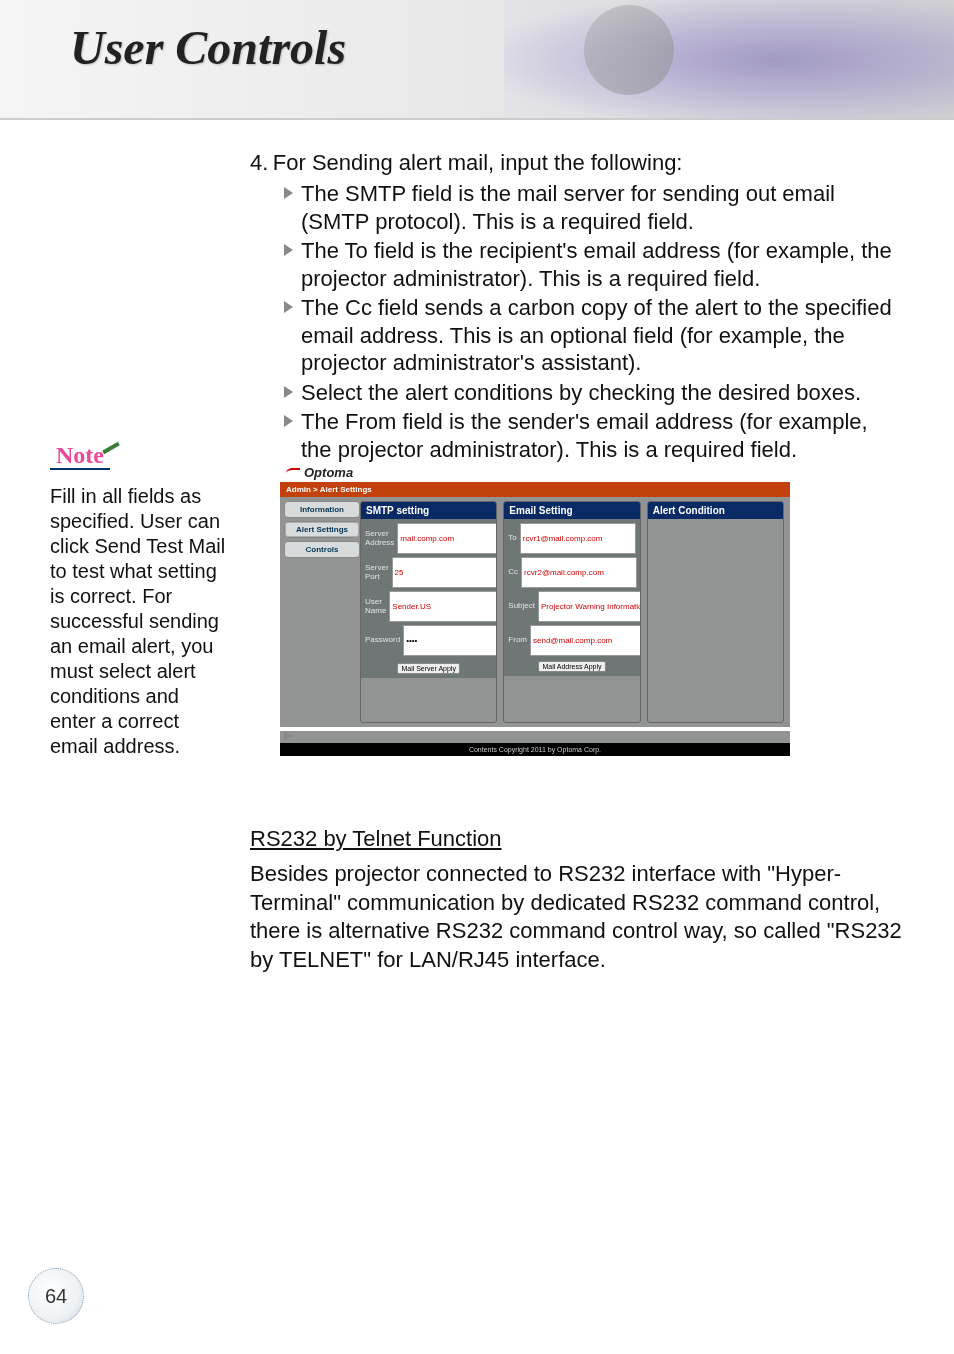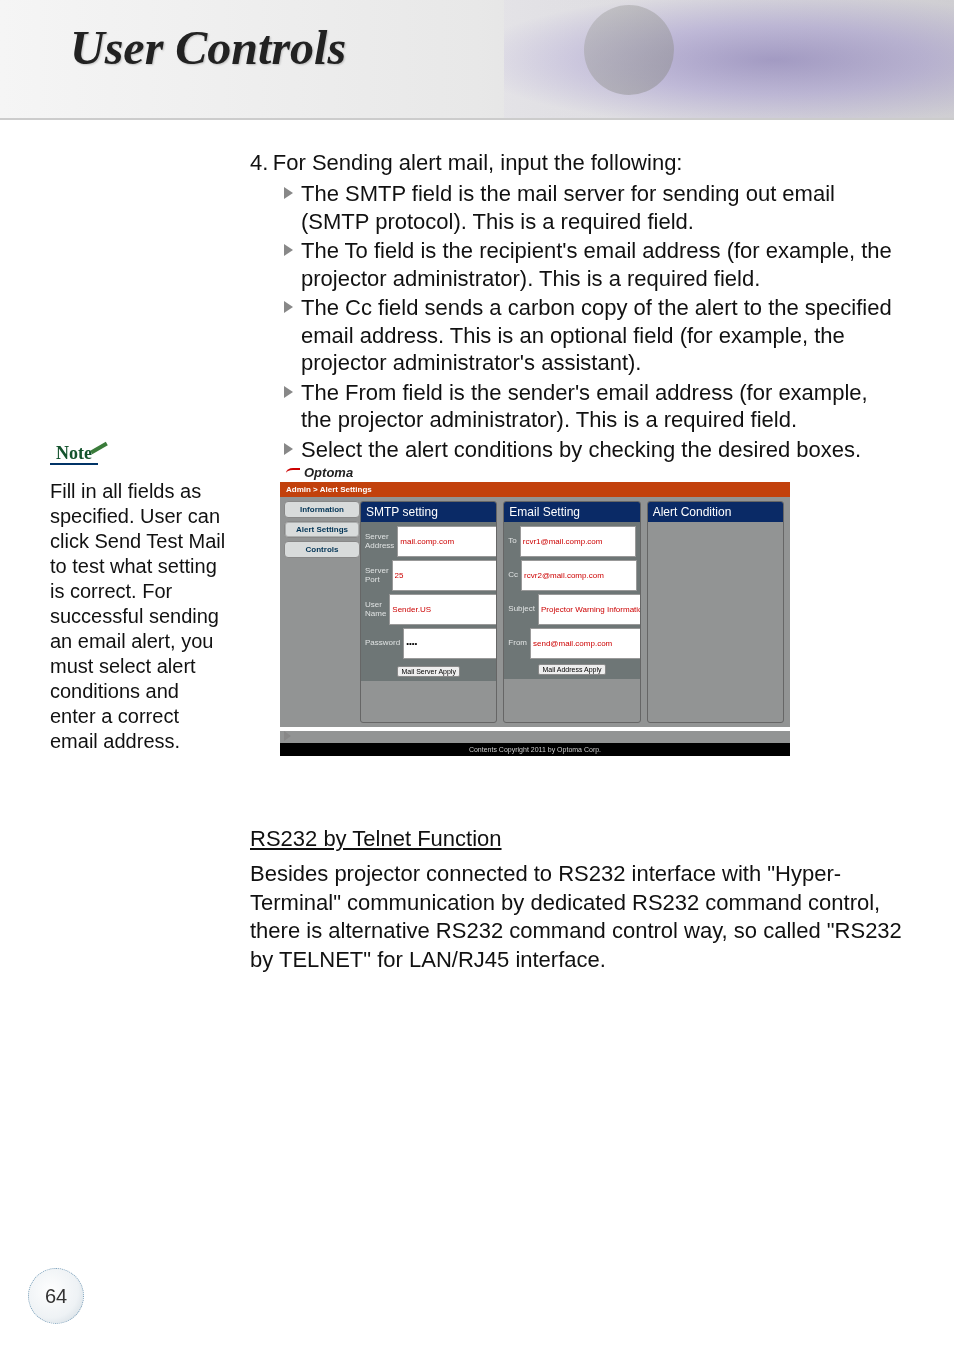--- a/index.html
+++ b/index.html
@@ -95,22 +95,22 @@
     line-height: 1.25;
   }
   .note-badge {
     position: relative;
     margin-bottom: 14px;
     display: inline-block;
   }
   .note-text {
     font-family: 'Comic Sans MS', cursive;
     font-weight: bold;
-    font-size: 18px;
-    color: #14532d;
+    font-size: 24px;
+    color: #ec4899;
     border-bottom: 2px solid #003366;
     padding: 0 6px;
   }
   .pencil {
     position: absolute;
     right: -14px;
     top: -4px;
     width: 24px;
     height: 24px;
   }
@@ -183,22 +183,22 @@
   }
   .panel {
     flex: 1;
     border: 1px solid #666;
     border-radius: 3px;
     overflow: hidden;
   }
   .panel-header {
     background: #0a2a66;
     color: #fff;
-    font-size: 12px;
-    font-weight: normal;
+    font-size: 10px;
+    font-weight: bold;
     padding: 3px 5px;
   }
   .panel-body {
     background: #6e7676;
     padding: 4px;
     display: flex;
     flex-direction: column;
     gap: 3px;
   }
   .field-row { display: flex; align-items: center; gap: 3px; }
@@ -275,25 +275,25 @@
       <div class="bullet-row">
         <span class="arrow"></span>
         <span>The To field is the recipient's email address (for example, the projector administrator). This is a required field.</span>
       </div>
       <div class="bullet-row">
         <span class="arrow"></span>
         <span>The Cc field sends a carbon copy of the alert to the specified email address. This is an optional field (for example, the projector administrator's assistant).</span>
       </div>
       <div class="bullet-row">
         <span class="arrow"></span>
+        <span>Select the alert conditions by checking the desired boxes.</span>
+      </div>
+      <div class="bullet-row">
+        <span class="arrow"></span>
         <span>The From field is the sender's email address (for example, the projector administrator). This is a required field.</span>
-      </div>
-      <div class="bullet-row">
-        <span class="arrow"></span>
-        <span>Select the alert conditions by checking the desired boxes.</span>
       </div>
     </div>
 
     <div class="screenshot">
       <div class="brand-row">
         <div class="brand-swoosh"></div>
         <div class="brand-name">Optoma</div>
       </div>
       <div class="admin-bar">Admin &gt; Alert Settings</div>
       <div class="admin-body">

